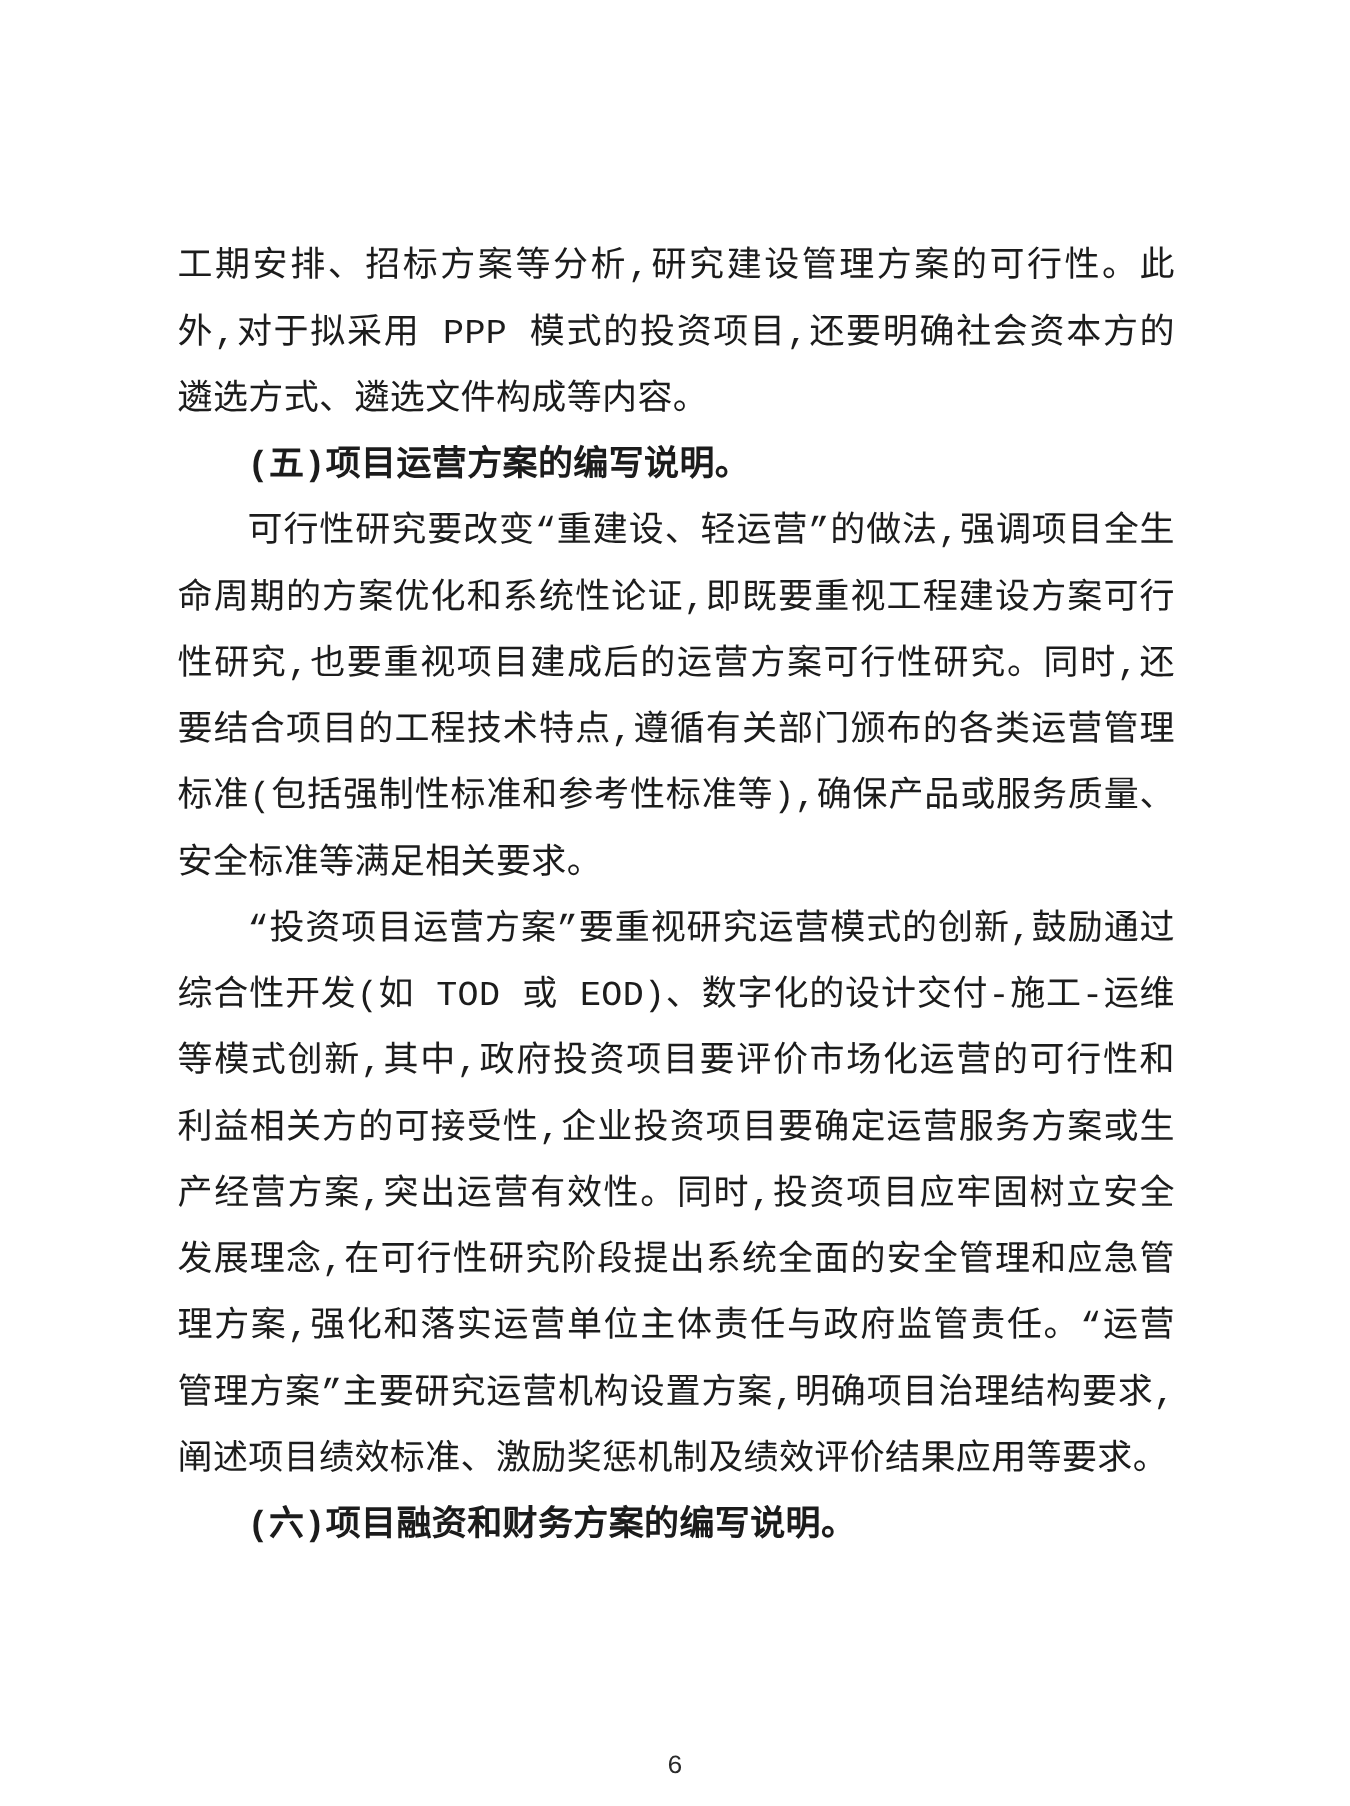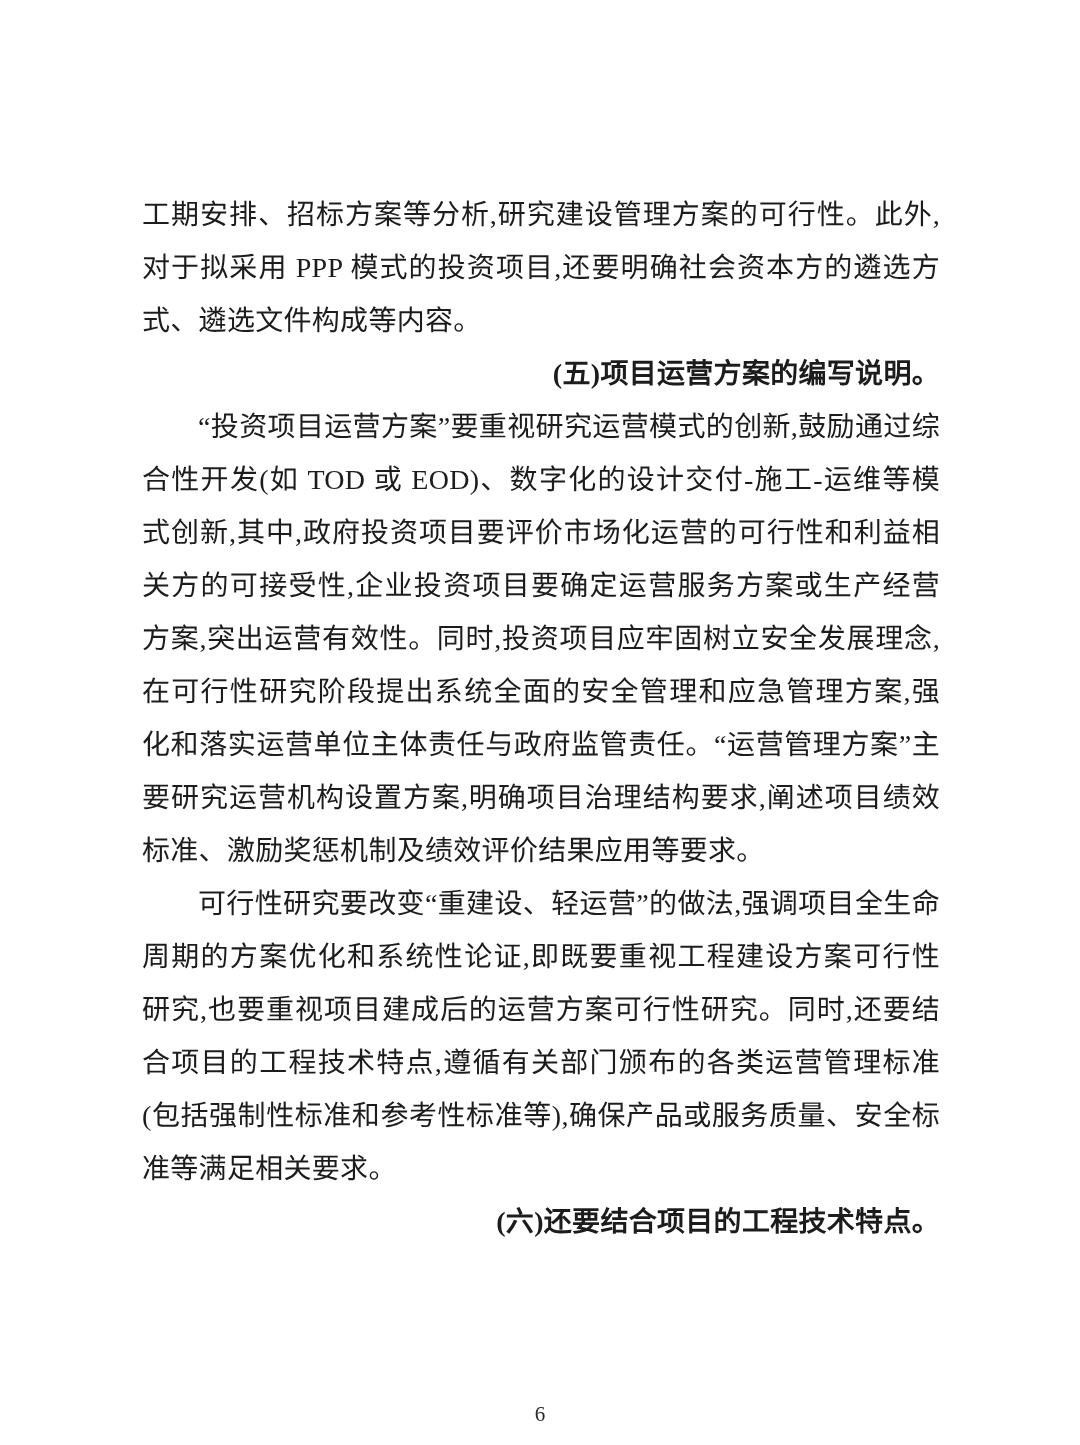--- a/index.html
+++ b/index.html
@@ -6,21 +6,21 @@
     margin: 0;
     padding: 0;
     background: #e9e9e9;
   }
   .page {
     position: relative;
     width: 1080px;
     height: 1445px;
     margin: 0 auto;
     background: #ffffff;
-    font-family: Liberation Serif, serif;
+    font-family: Liberation Mono, monospace;
     color: #1c1c1c;
     overflow: hidden;
     box-sizing: border-box;
   }
   .text-block {
     position: absolute;
     left: 142px;
     right: 140px;
     top: 188px;
     font-size: 28px;
@@ -33,38 +33,38 @@
     margin: 0;
     padding: 0;
     text-indent: 2em;
     word-break: break-all;
   }
   .text-block p.no-indent {
     text-indent: 0;
   }
   .text-block p.heading {
     font-weight: bold;
-    text-align: right;
+    text-align: left;
   }
   .page-number {
     position: absolute;
     left: 0;
     width: 100%;
     bottom: 18px;
     text-align: center;
     font-size: 21px;
     line-height: 26px;
     color: #2a2a2a;
   }
 </style>
 </head>
 <body>
 
 <div class="page">
   <div class="text-block">
     <p class="no-indent">工期安排、招标方案等分析,研究建设管理方案的可行性。此外,对于拟采用 PPP 模式的投资项目,还要明确社会资本方的遴选方式、遴选文件构成等内容。</p>
     <p class="heading">(五)项目运营方案的编写说明。</p>
+    <p>可行性研究要改变“重建设、轻运营”的做法,强调项目全生命周期的方案优化和系统性论证,即既要重视工程建设方案可行性研究,也要重视项目建成后的运营方案可行性研究。同时,还要结合项目的工程技术特点,遵循有关部门颁布的各类运营管理标准(包括强制性标准和参考性标准等),确保产品或服务质量、安全标准等满足相关要求。</p>
     <p>“投资项目运营方案”要重视研究运营模式的创新,鼓励通过综合性开发(如 TOD 或 EOD)、数字化的设计交付-施工-运维等模式创新,其中,政府投资项目要评价市场化运营的可行性和利益相关方的可接受性,企业投资项目要确定运营服务方案或生产经营方案,突出运营有效性。同时,投资项目应牢固树立安全发展理念,在可行性研究阶段提出系统全面的安全管理和应急管理方案,强化和落实运营单位主体责任与政府监管责任。“运营管理方案”主要研究运营机构设置方案,明确项目治理结构要求,阐述项目绩效标准、激励奖惩机制及绩效评价结果应用等要求。</p>
-    <p>可行性研究要改变“重建设、轻运营”的做法,强调项目全生命周期的方案优化和系统性论证,即既要重视工程建设方案可行性研究,也要重视项目建成后的运营方案可行性研究。同时,还要结合项目的工程技术特点,遵循有关部门颁布的各类运营管理标准(包括强制性标准和参考性标准等),确保产品或服务质量、安全标准等满足相关要求。</p>
-    <p class="heading">(六)还要结合项目的工程技术特点。</p>
+    <p class="heading">(六)项目融资和财务方案的编写说明。</p>
   </div>
   <div class="page-number">6</div>
 </div>
 
 </body></html>

